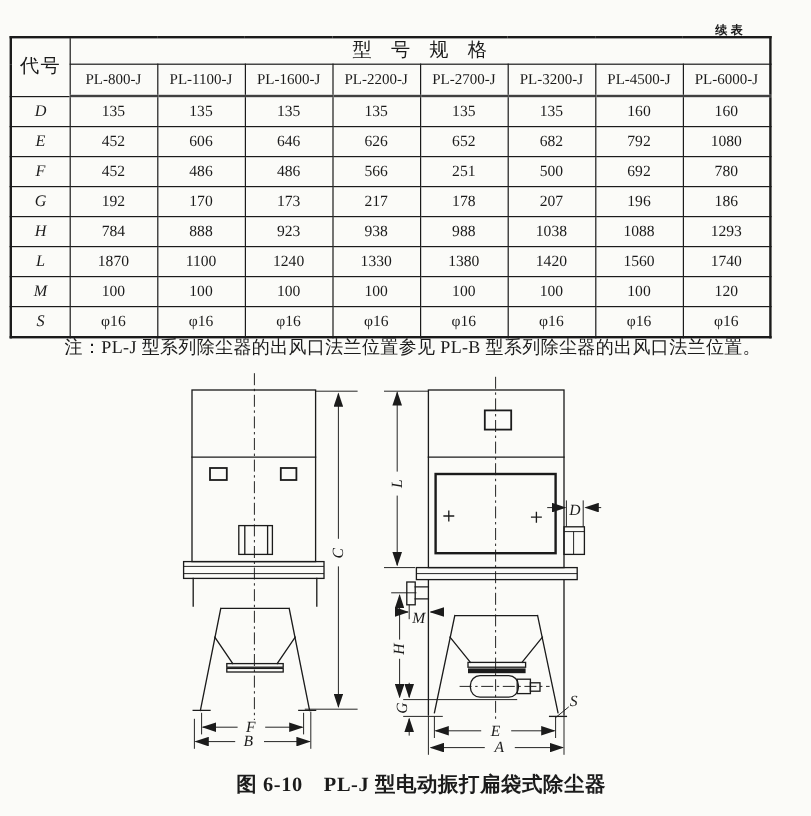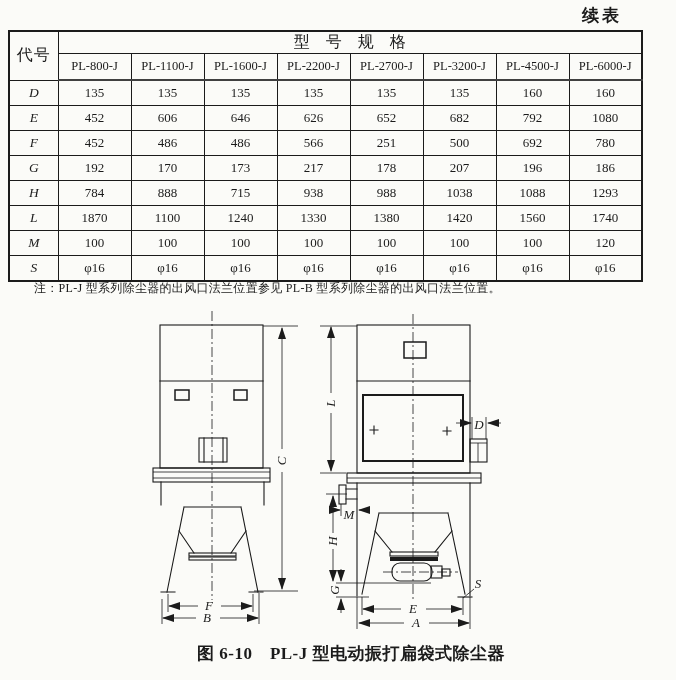--- a/index.html
+++ b/index.html
@@ -3,42 +3,42 @@
 <meta charset="utf-8">
 <style>
   html,body{margin:0;padding:0;}
   body{
     width:676px;height:680px;position:relative;overflow:hidden;
     background:#fbfbf8;
     font-family:"Liberation Serif","DejaVu Serif",serif;
     color:#1b1b1b;
   }
   .cont-label{
-    position:absolute;top:4px;right:54px;
-    font-size:17px;font-weight:bold;letter-spacing:3px;
+    position:absolute;top:18px;right:54px;
+    font-size:10px;font-weight:bold;letter-spacing:3px;
   }
   table.spec{
     position:absolute;left:8px;top:30px;
     border-collapse:collapse;table-layout:fixed;
     border:2px solid #1b1b1b;
   }
   table.spec th, table.spec td{
     border:1px solid #1b1b1b;
     text-align:center;vertical-align:middle;
     font-weight:normal;padding:0;
     font-size:13px;
   }
   table.spec thead tr.group-row th{height:21px;font-size:16px;}
   table.spec thead tr.model-row th{height:25px;font-size:12.5px;border-bottom:2px solid #404040;}
   table.spec td{height:24px;}
   table.spec .corner{font-size:13.5px;letter-spacing:1px;}
   table.spec td.code{font-style:italic;font-size:13.5px;}
   .note{
     position:absolute;left:34px;top:280px;width:620px;
-    font-size:12px;letter-spacing:0.3px;
+    font-size:15px;letter-spacing:0.3px;text-align:center;
   }
   .figure-wrap{position:absolute;left:0;top:300px;width:676px;height:340px;}
   svg .ln{fill:none;stroke:#1b1b1b;stroke-width:1.1;stroke-linecap:square;}
   svg .bold{stroke-width:2px;}
   svg .med{stroke-width:1.5px;}
   svg .thin{fill:none;stroke:#1b1b1b;stroke-width:0.8;stroke-linecap:butt;}
   svg .cl{fill:none;stroke:#1b1b1b;stroke-width:0.8;stroke-dasharray:10 3 2 3;}
   svg .dark{fill:#1b1b1b;stroke:none;}
   svg text.dlbl{
     font-family:"Liberation Serif","DejaVu Serif",serif;
@@ -125,21 +125,21 @@
       <td>217</td>
       <td>178</td>
       <td>207</td>
       <td>196</td>
       <td>186</td>
     </tr>
     <tr>
       <td class="code">H</td>
       <td>784</td>
       <td>888</td>
-      <td>715</td>
+      <td>923</td>
       <td>938</td>
       <td>988</td>
       <td>1038</td>
       <td>1088</td>
       <td>1293</td>
     </tr>
     <tr>
       <td class="code">L</td>
       <td>1870</td>
       <td>1100</td>

